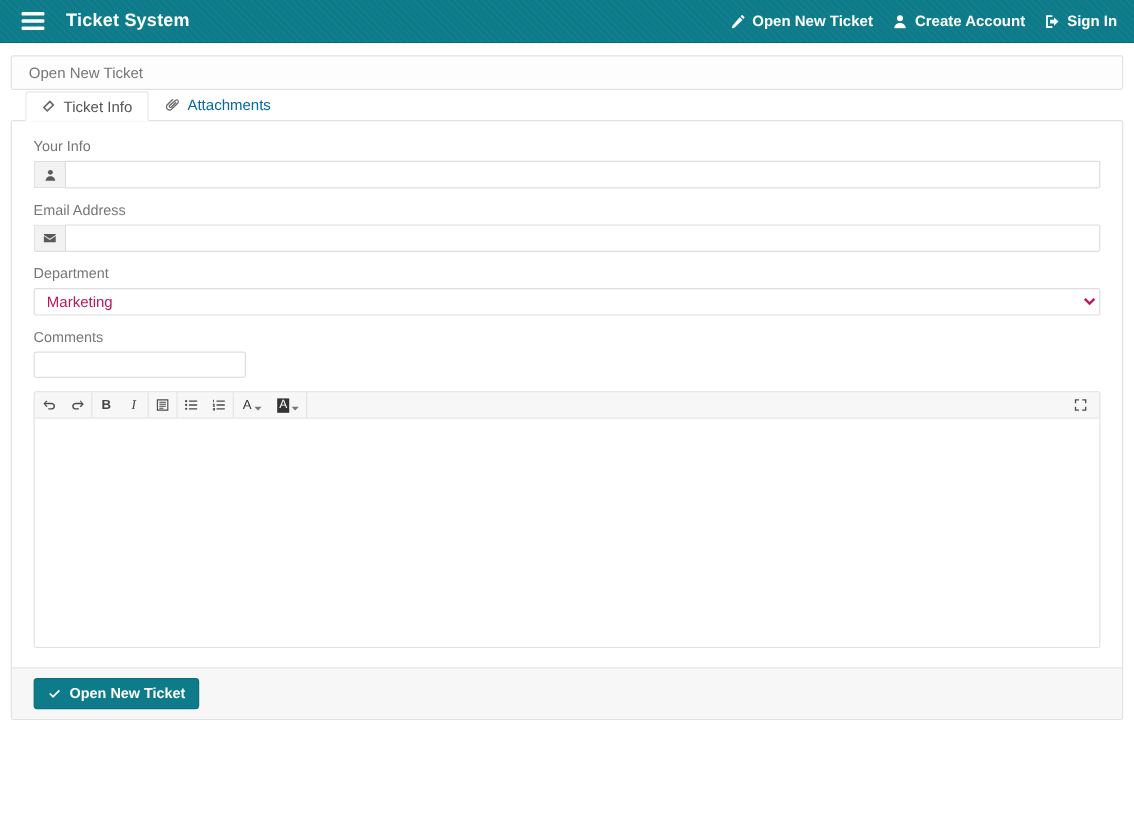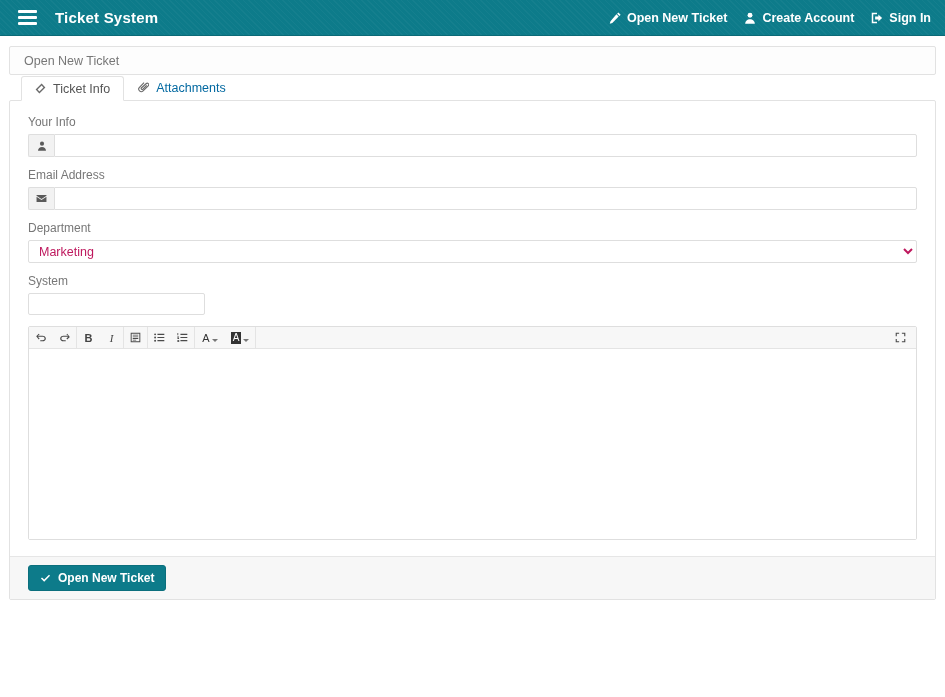--- a/index.html
+++ b/index.html
@@ -346,21 +346,21 @@
       </div>
 
       <div class="field">
         <label class="flabel">Department</label>
         <select class="sel">
           <option>Marketing</option>
         </select>
       </div>
 
       <div class="field">
-        <label class="flabel">System</label>
+        <label class="flabel">Comments</label>
         <input class="txt solo" type="text" value="" style="">
       </div>
 
       <div class="field">
         <div class="editor">
           <div class="editor-toolbar">
 
             <div class="tb-group">
               <div class="tb-btn">
                 <svg width="11" height="11" viewBox="0 0 16 16">

